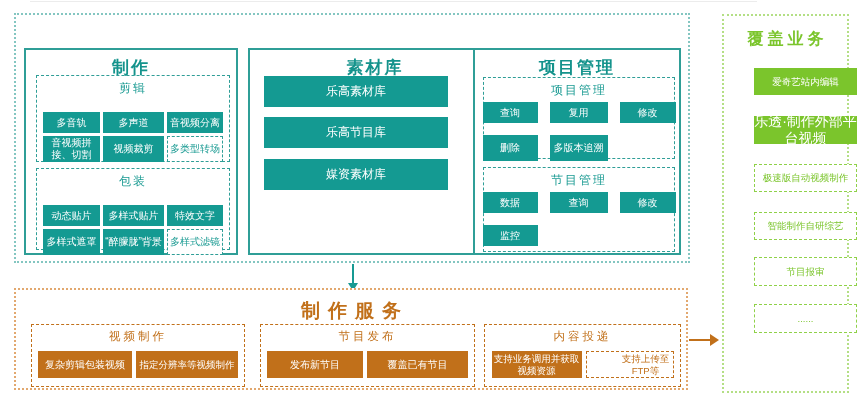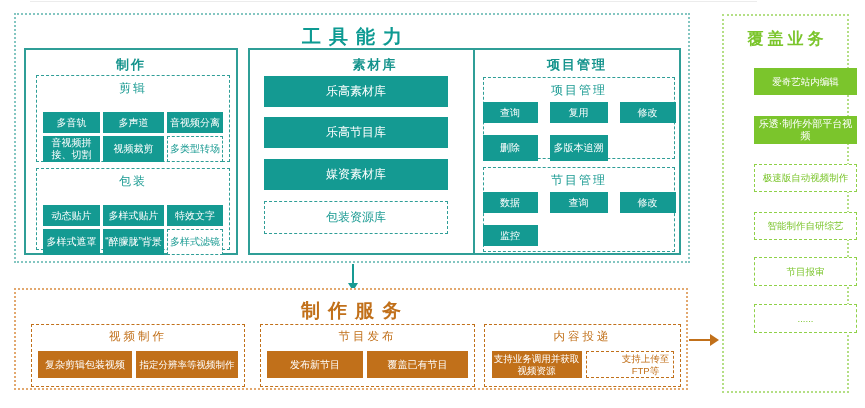--- a/index.html
+++ b/index.html
@@ -18,21 +18,21 @@
   #tools-panel .panel-title    { top:9px;  font-size:19px; letter-spacing:8px; color:#0d9a92; text-indent:8px; }
   #services-panel .panel-title { top:8px;  font-size:19px; letter-spacing:8px; color:#c1701a; text-indent:8px; }
   #business-panel .panel-title { top:13px; font-size:16px; letter-spacing:4px; color:#7bc52c; text-indent:4px; }
 
   
   .tbox { position:absolute; border:2px solid #2f9e97; background:#fff; }
   #production-box { left:8px;   top:33px; width:214px; height:207px; }
   #library-box    { left:232px; top:33px; width:254px; height:207px; }
   #project-box    { left:457px; top:33px; width:208px; height:207px; }
   .tbox-title { position:absolute; top:6px; left:0; width:100%; text-align:center;
-                font-size:13px; font-weight:bold; letter-spacing:2px; color:#14938c; }
+                font-size:17px; font-weight:bold; letter-spacing:2px; color:#14938c; }
 
   
   .group { position:absolute; border:1.5px dashed #2f9e97; }
   .group-label { position:absolute; top:4px; left:0; width:100%; text-align:center;
                  font-size:12px; letter-spacing:2px; color:#1b9b93; }
   #edit-group    { left:10px; top:25px;  width:194px; height:87px; }
   #package-group { left:10px; top:118px; width:194px; height:82px; }
 
   .cell-grid { position:absolute; left:0; width:100%; display:grid;
                justify-content:center; gap:3px; }
@@ -89,21 +89,20 @@
                         border-left:9px solid #c1701a; }
 </style>
 </head>
 <body>
 
 <div class="stage">
 
   <div class="top-divider"></div>
 
   <div class="panel" id="tools-panel">
-    <div class="panel-title">工具能力</div>
 
     <div class="tbox" id="production-box">
       <div class="tbox-title">制作</div>
 
       <div class="group" id="edit-group">
         <div class="group-label">剪辑</div>
         <div class="cell-grid">
           <div class="cell solid">多音轨</div>
           <div class="cell solid">多声道</div>
           <div class="cell solid">音视频分离</div>
@@ -124,21 +123,20 @@
           <div class="cell dash h2">多样式滤镜</div>
         </div>
       </div>
     </div>
 
     <div class="tbox" id="library-box">
       <div class="tbox-title">素材库</div>
       <div class="lib-bar solid" style="top:26px;">乐高素材库</div>
       <div class="lib-bar solid" style="top:67px;">乐高节目库</div>
       <div class="lib-bar solid" style="top:109px;">媒资素材库</div>
-      <div class="lib-bar dash" style="top:151px;">包装资源库</div>
     </div>
 
     <div class="tbox" id="project-box">
       <div class="tbox-title">项目管理</div>
 
       <div class="group" id="project-group">
         <div class="group-label">项目管理</div>
         <div class="cell-grid">
           <div class="cell solid">查询</div>
           <div class="cell solid">复用</div>
@@ -194,20 +192,20 @@
   </div>
 
   <div class="arrow-right">
     <div class="shaft"></div>
       <div class="head"></div>
   </div>
 
   <div class="panel" id="business-panel">
     <div class="panel-title">覆盖业务</div>
     <div class="biz-item solid" style="top:52px;  height:27px;">爱奇艺站内编辑</div>
-    <div class="biz-item solid" style="top:100px; height:28px; font-size:10px;">乐透·制作外部平台视频</div>
+    <div class="biz-item solid" style="top:100px; height:28px; font-size:14px;">乐透·制作外部平台视频</div>
     <div class="biz-item dash" style="top:148px; height:28px;">极速版自动视频制作</div>
     <div class="biz-item dash" style="top:196px; height:28px;">智能制作自研综艺</div>
     <div class="biz-item dash" style="top:241px; height:29px;">节目报审</div>
     <div class="biz-item dash" style="top:288px; height:29px;">......</div>
   </div>
 
 </div>
 
 </body></html>

